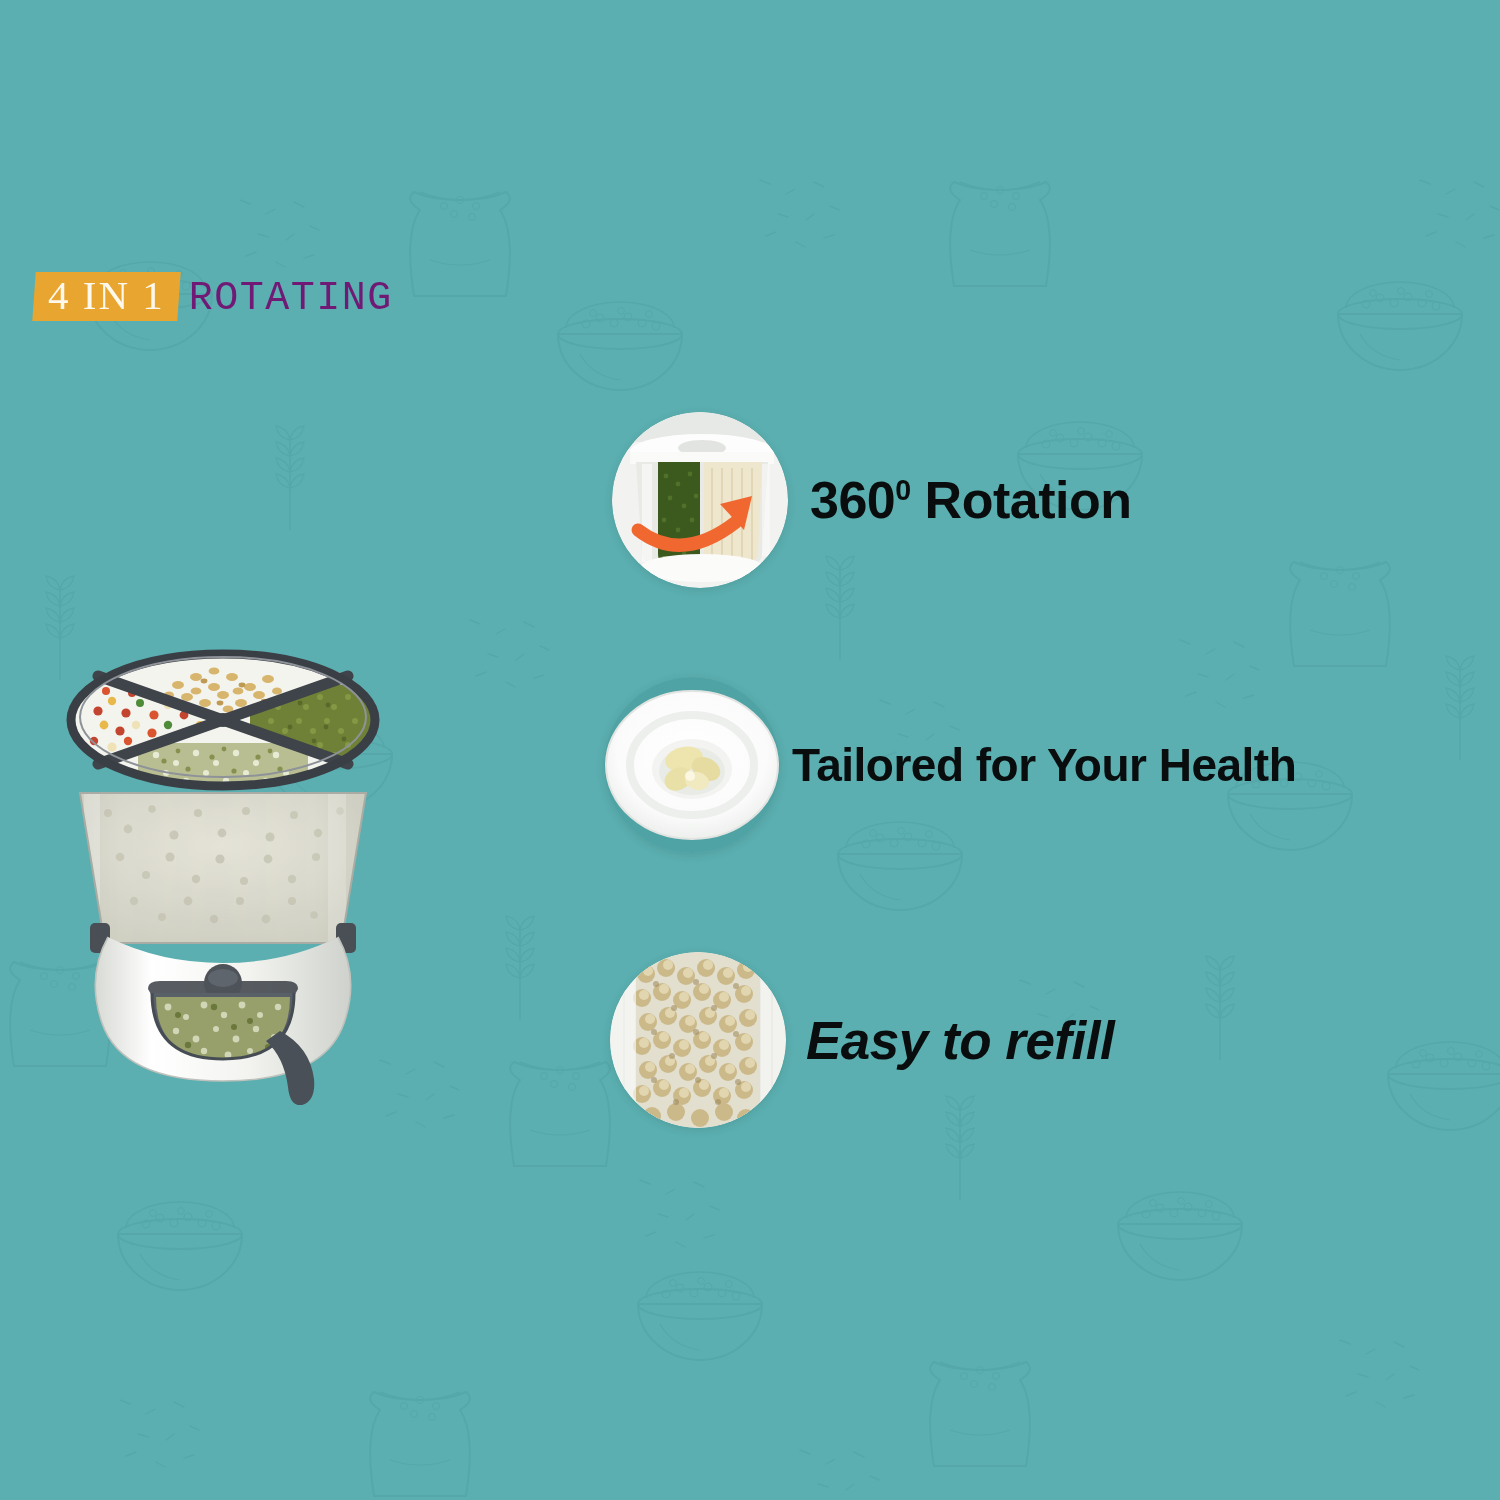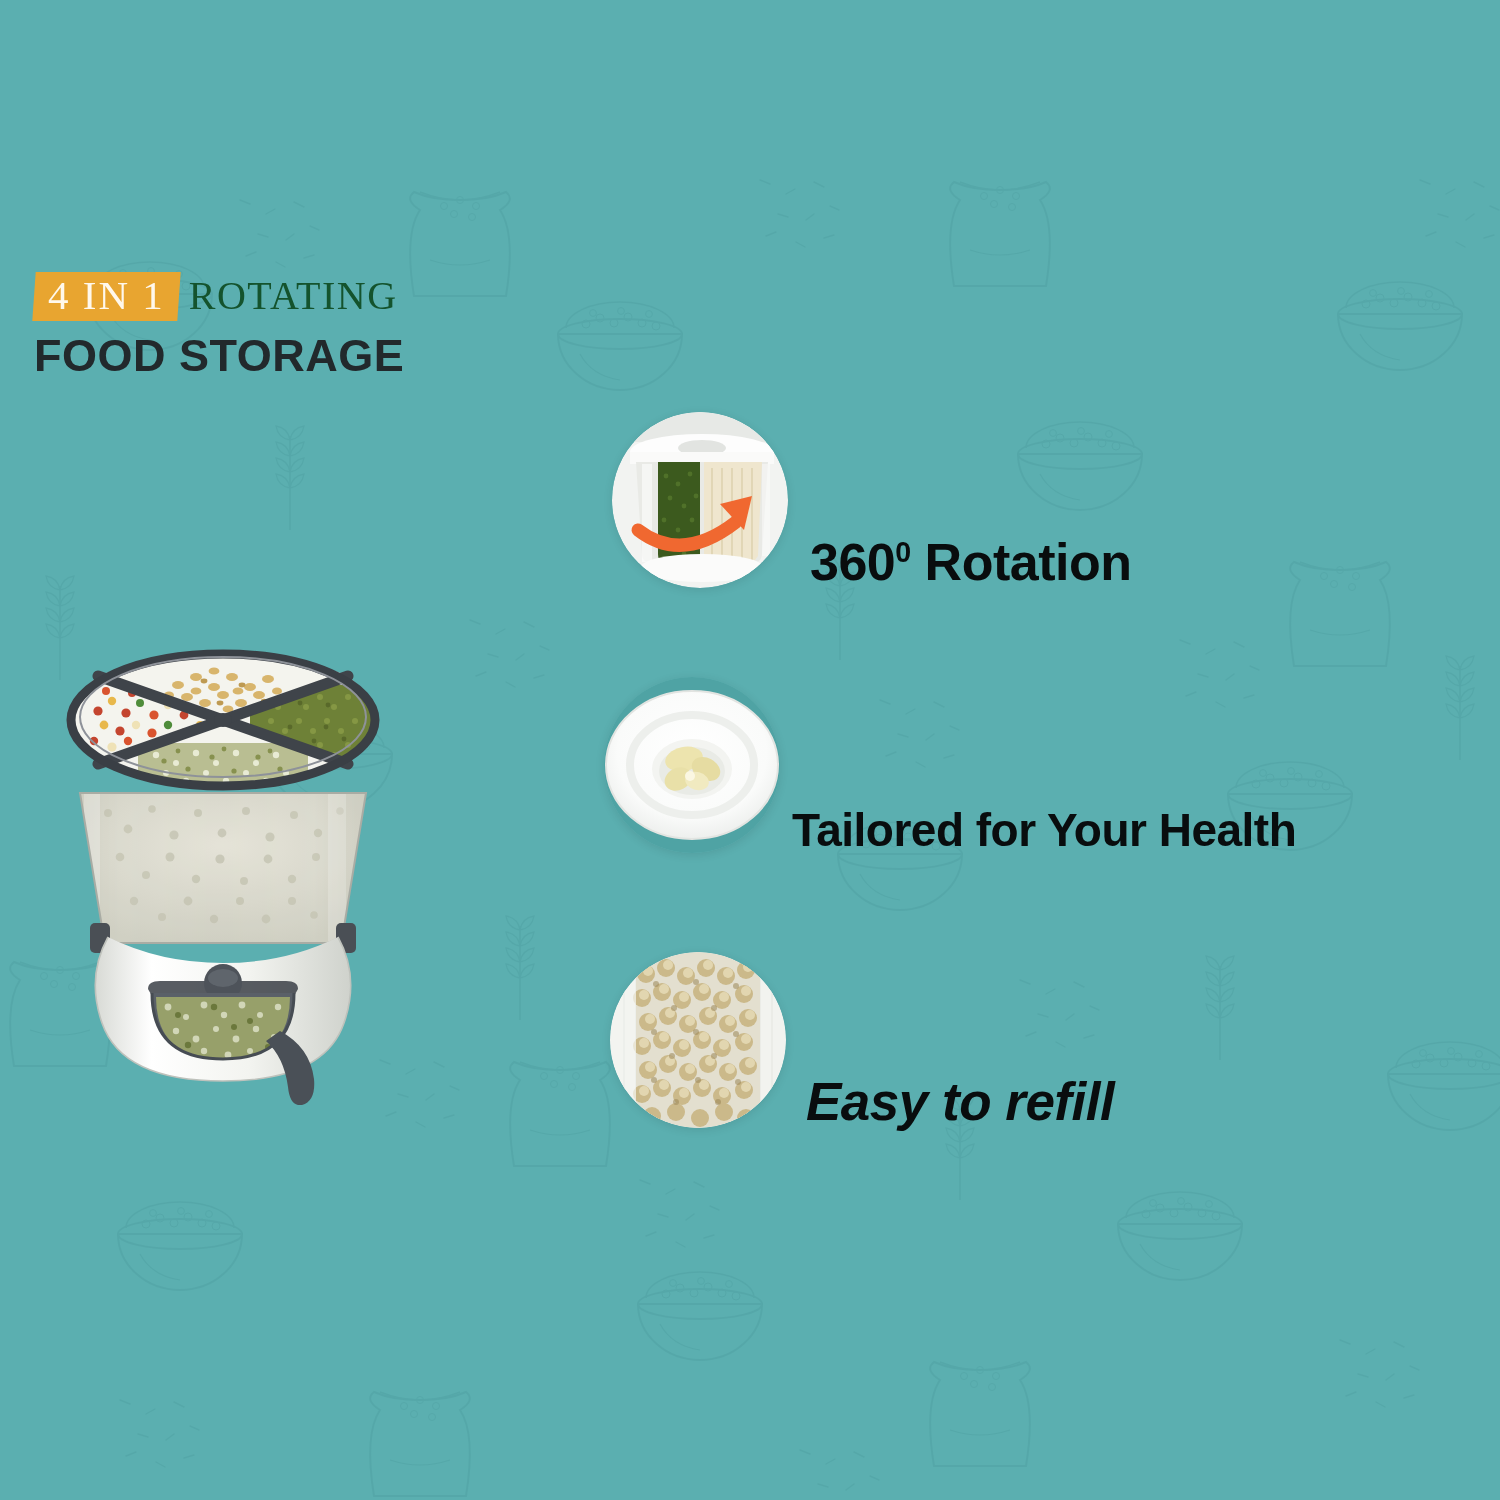--- a/index.html
+++ b/index.html
@@ -24,39 +24,39 @@
     color:#FFF8EC;
     font-family:"Liberation Serif", serif;
     font-size:41px;font-weight:400;letter-spacing:2px;
     padding:3px 14px 5px 14px;
     transform:skewX(-4deg);
     margin-right:10px;
     line-height:1.0;
   }
   .badge span{display:inline-block;transform:skewX(4deg);}
   .rotating{
-    font-family:Liberation Serif, serif;
+    font-family:Liberation Mono, monospace;
     font-size:40px;font-weight:300;letter-spacing:1.5px;
-    color:#14532d;line-height:1.0;
+    color:#701a75;line-height:1.0;
   }
   .line2{
     font-size:45px;font-weight:700;letter-spacing:.5px;
     color:#22292C;margin-top:11px;line-height:1.0;
   }
   .line3{
     font-size:30px;font-weight:300;letter-spacing:9px;
     color:#2E3B40;margin-top:10px;line-height:1.0;
   }
 
   
   .hero{position:absolute;left:28px;top:545px;width:390px;height:560px;}
   .hero svg{width:100%;height:100%;display:block;}
 
   
-  .feature{position:absolute;display:flex;align-items:flex-end;}
+  .feature{position:absolute;display:flex;align-items:center;}
   .f1{left:612px;top:412px;}
   .f2{left:604px;top:677px;}
   .f3{left:610px;top:952px;font-style:italic;}
 
   .thumb{
     width:176px;height:176px;border-radius:50%;
     overflow:hidden;position:relative;flex:0 0 auto;
     box-shadow:0 2px 10px rgba(0,0,0,.10);
   }
   .thumb svg{width:100%;height:100%;display:block;}
@@ -182,21 +182,20 @@
       <use href="#grains" x="1420" y="180"></use>
       <use href="#grains" x="800" y="1450"></use>
     </svg>
   </div>
 
   <div class="title-block">
     <div class="line1">
       <span class="badge"><span>4 IN 1</span></span>
       <span class="rotating">ROTATING</span>
     </div>
-    <div class="line2">FOOD STORAGE</div>
   </div>
 
   <div class="hero">
     <svg viewBox="0 0 390 560" xmlns="http://www.w3.org/2000/svg">
       <defs>
         <linearGradient id="bodyG" x1="0" y1="0" x2="1" y2="0">
           <stop offset="0%" stop-color="#C9CCC4"></stop>
           <stop offset="14%" stop-color="#EFF0EA"></stop>
           <stop offset="48%" stop-color="#DCDDD3"></stop>
           <stop offset="82%" stop-color="#EDEEE8"></stop>

